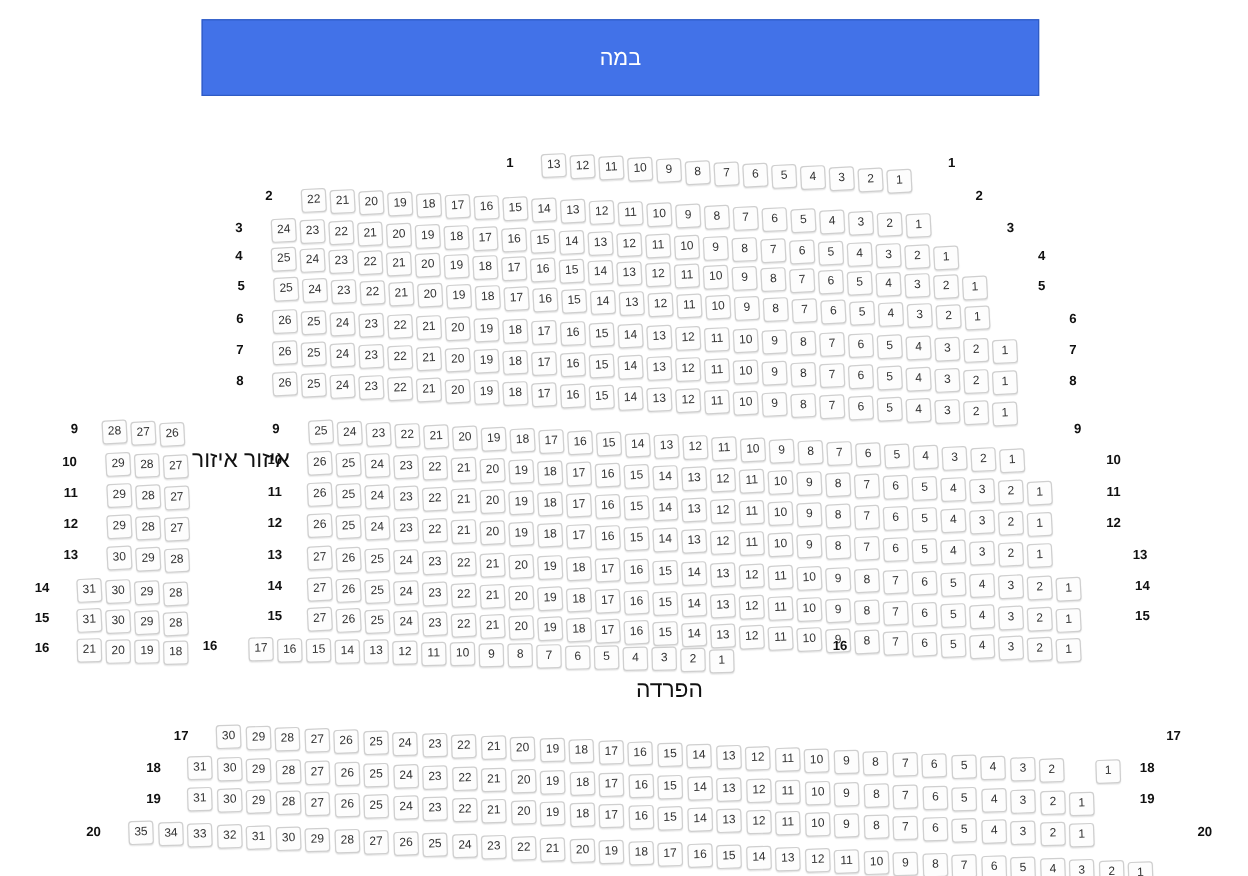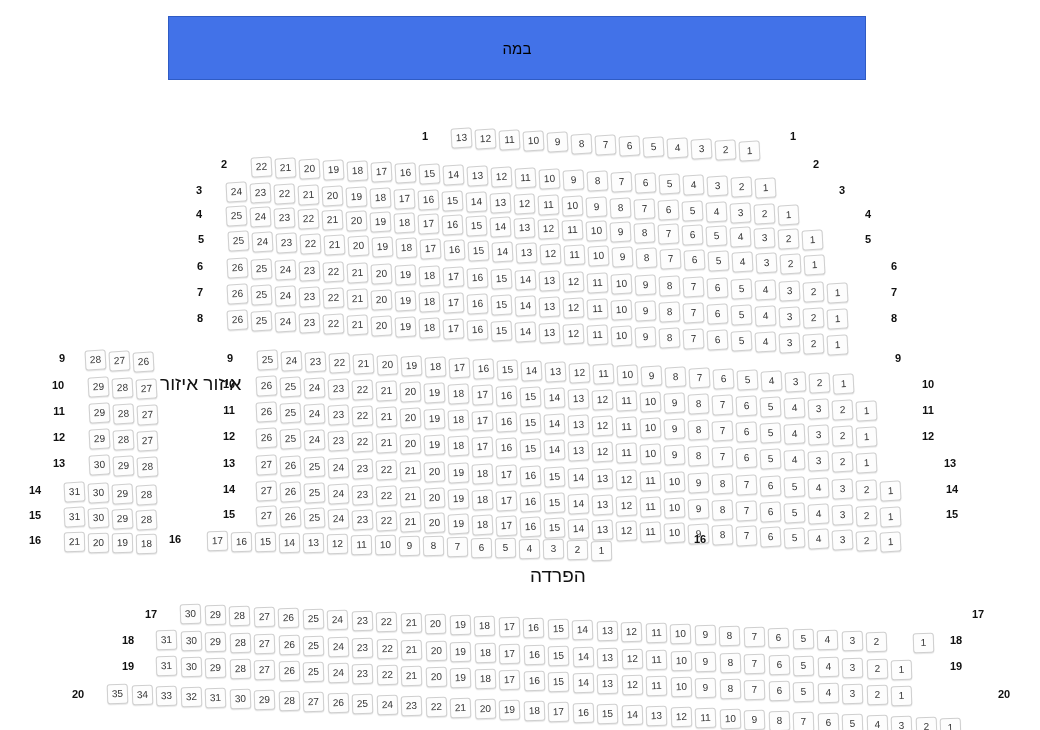--- a/index.html
+++ b/index.html
@@ -11,22 +11,22 @@
     overflow:hidden;
   }
   #stage{
     position:absolute;
     left:168px;top:16px;width:696px;height:62px;
     background:#4272e8;
     border:1px solid #2f5bc4;
     display:flex;align-items:center;justify-content:center;
   }
   #stage .label{
-    color:#000000;
-    font-size:15px;
+    color:#ffffff;
+    font-size:18px;
     direction:rtl;
   }
   .hall-label{
     position:absolute;
     font-size:19px;
     color:#111;
     direction:rtl;
     white-space:nowrap;
   }
   #label-separate{ left:160px; top:373px; }

